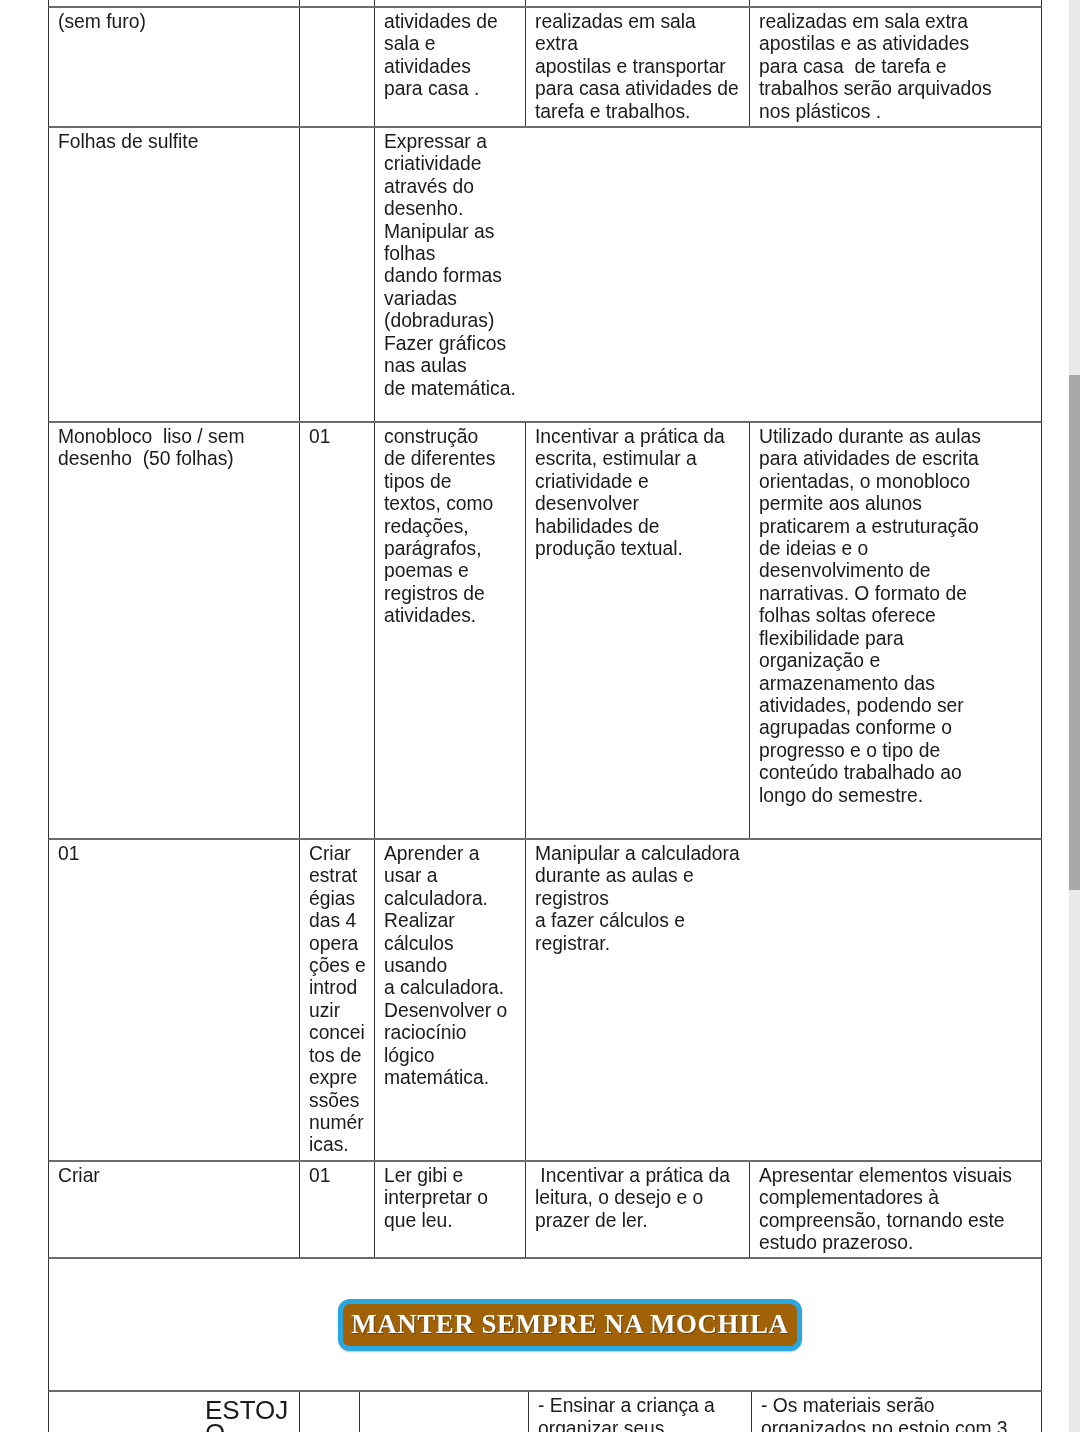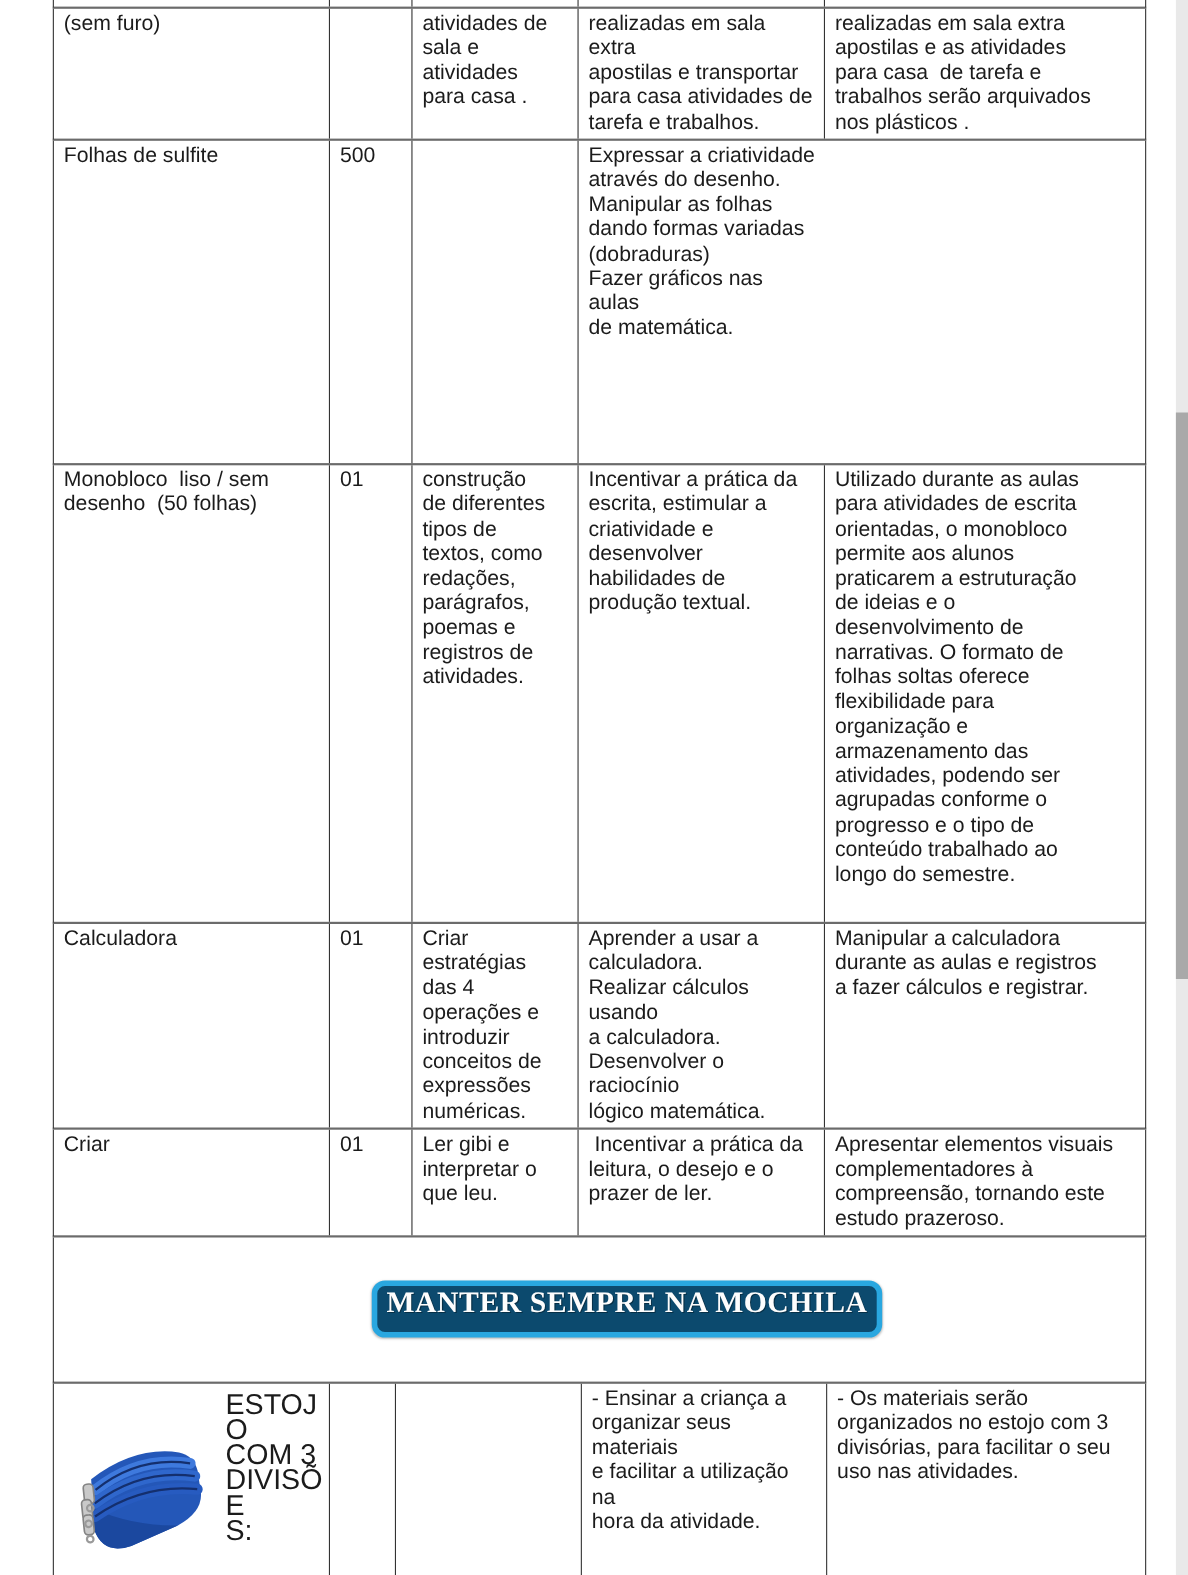--- a/index.html
+++ b/index.html
@@ -43,24 +43,24 @@
   .banner-row{
     box-sizing:border-box;
     min-height:133px;
     border-left:1.5px solid #333;
     border-right:1.5px solid #333;
     border-bottom:2.5px solid #6b6b6b;
     display:flex;align-items:center;justify-content:center;
   }
   .banner{
     margin-left:50px;
-    display:inline-flex;align-items:flex-start;justify-content:center;
+    display:inline-flex;align-items:center;justify-content:center;
     height:42px;
     padding:0 8px;
-    background:#0c4a6e;
+    background:#a16207;
     border:5px solid #29a7e0;
     border-radius:12px;
     box-shadow:0 1px 2px rgba(0,0,0,.25);
   }
   .banner span{
     font-family:"Liberation Serif", serif;
     font-weight:700;
     font-size:27px;
     letter-spacing:.5px;
     color:#fdfdfd;
@@ -117,21 +117,20 @@
 tarefa e trabalhos.</div>
         <div class="cell">realizadas em sala extra
 apostilas e as atividades
 para casa  de tarefa e
 trabalhos serão arquivados
 nos plásticos .</div>
       </div>
 
       <div class="row main-cols r2">
         <div class="cell">Folhas de sulfite</div>
-        <div class="cell">500</div>
         <div class="cell"></div>
         <div class="cell">Expressar a criatividade
 através do desenho.
 Manipular as folhas
 dando formas variadas
 (dobraduras)
 Fazer gráficos nas aulas
 de matemática.</div>
       </div>
 
@@ -167,21 +166,20 @@
 organização e
 armazenamento das
 atividades, podendo ser
 agrupadas conforme o
 progresso e o tipo de
 conteúdo trabalhado ao
 longo do semestre.</div>
       </div>
 
       <div class="row main-cols r4">
-        <div class="cell">Calculadora</div>
         <div class="cell">01</div>
         <div class="cell">Criar
 estratégias
 das 4
 operações e
 introduzir
 conceitos de
 expressões
 numéricas.</div>
         <div class="cell">Aprender a usar a

